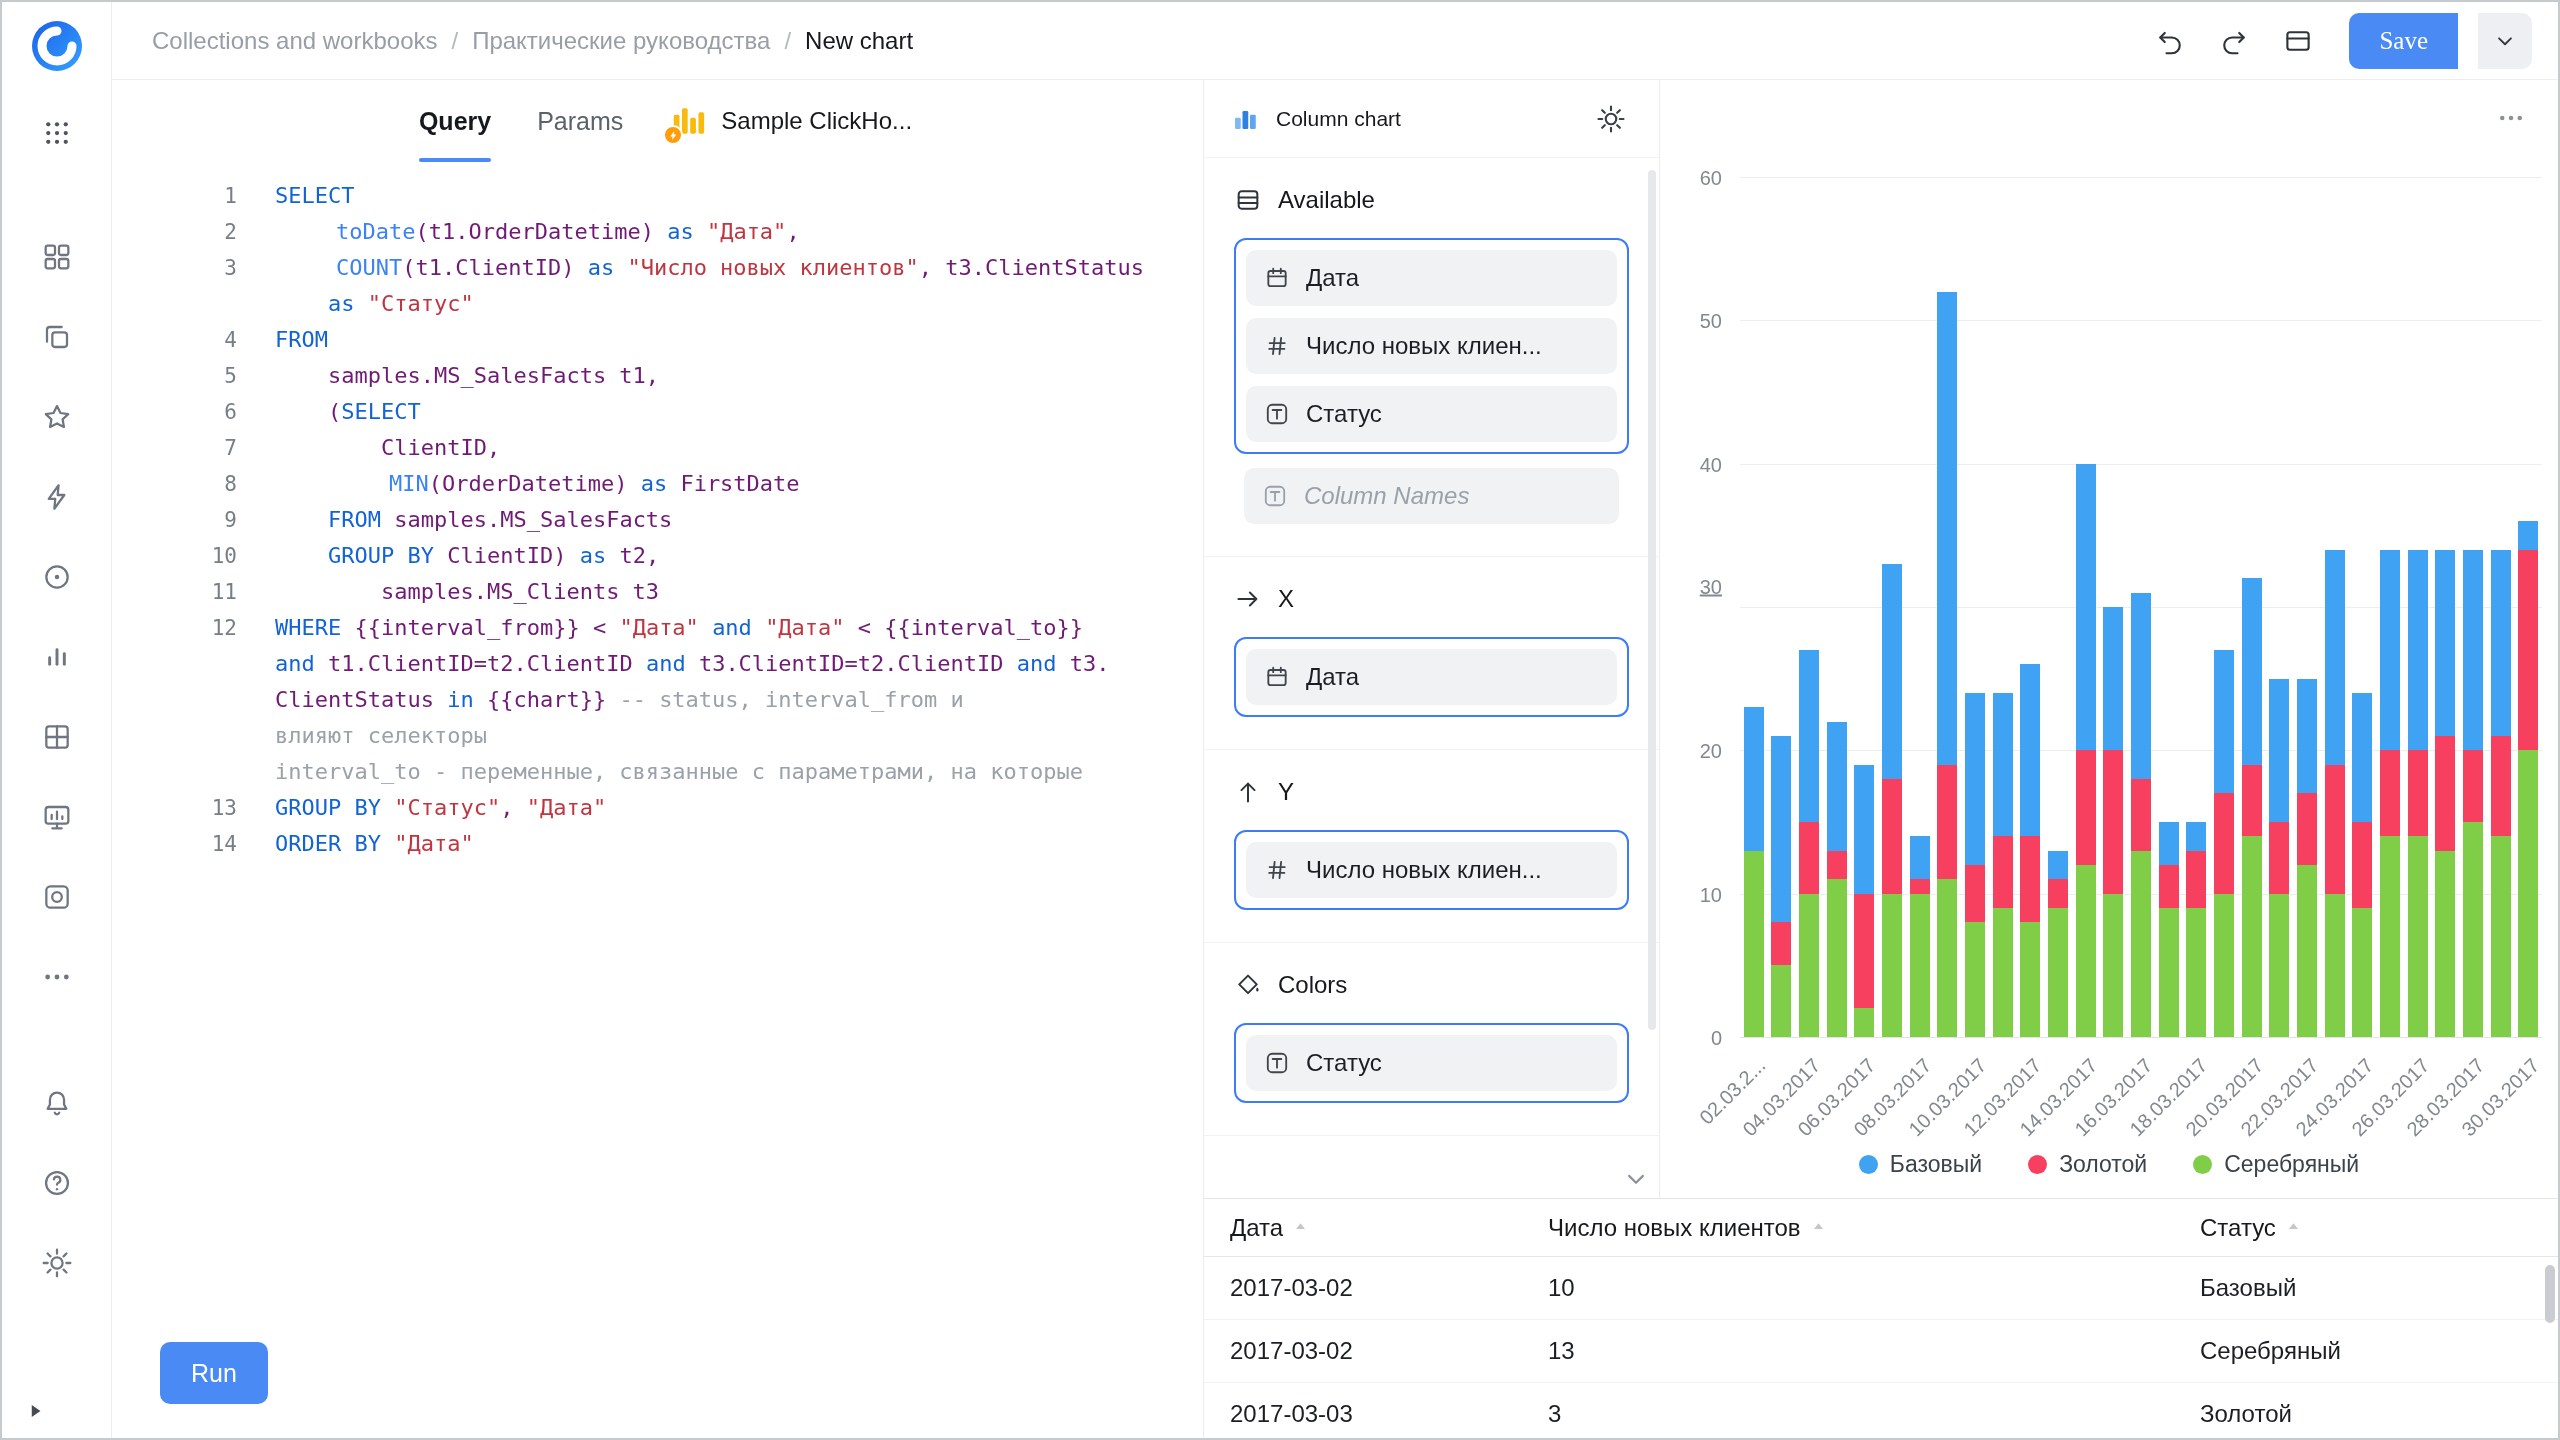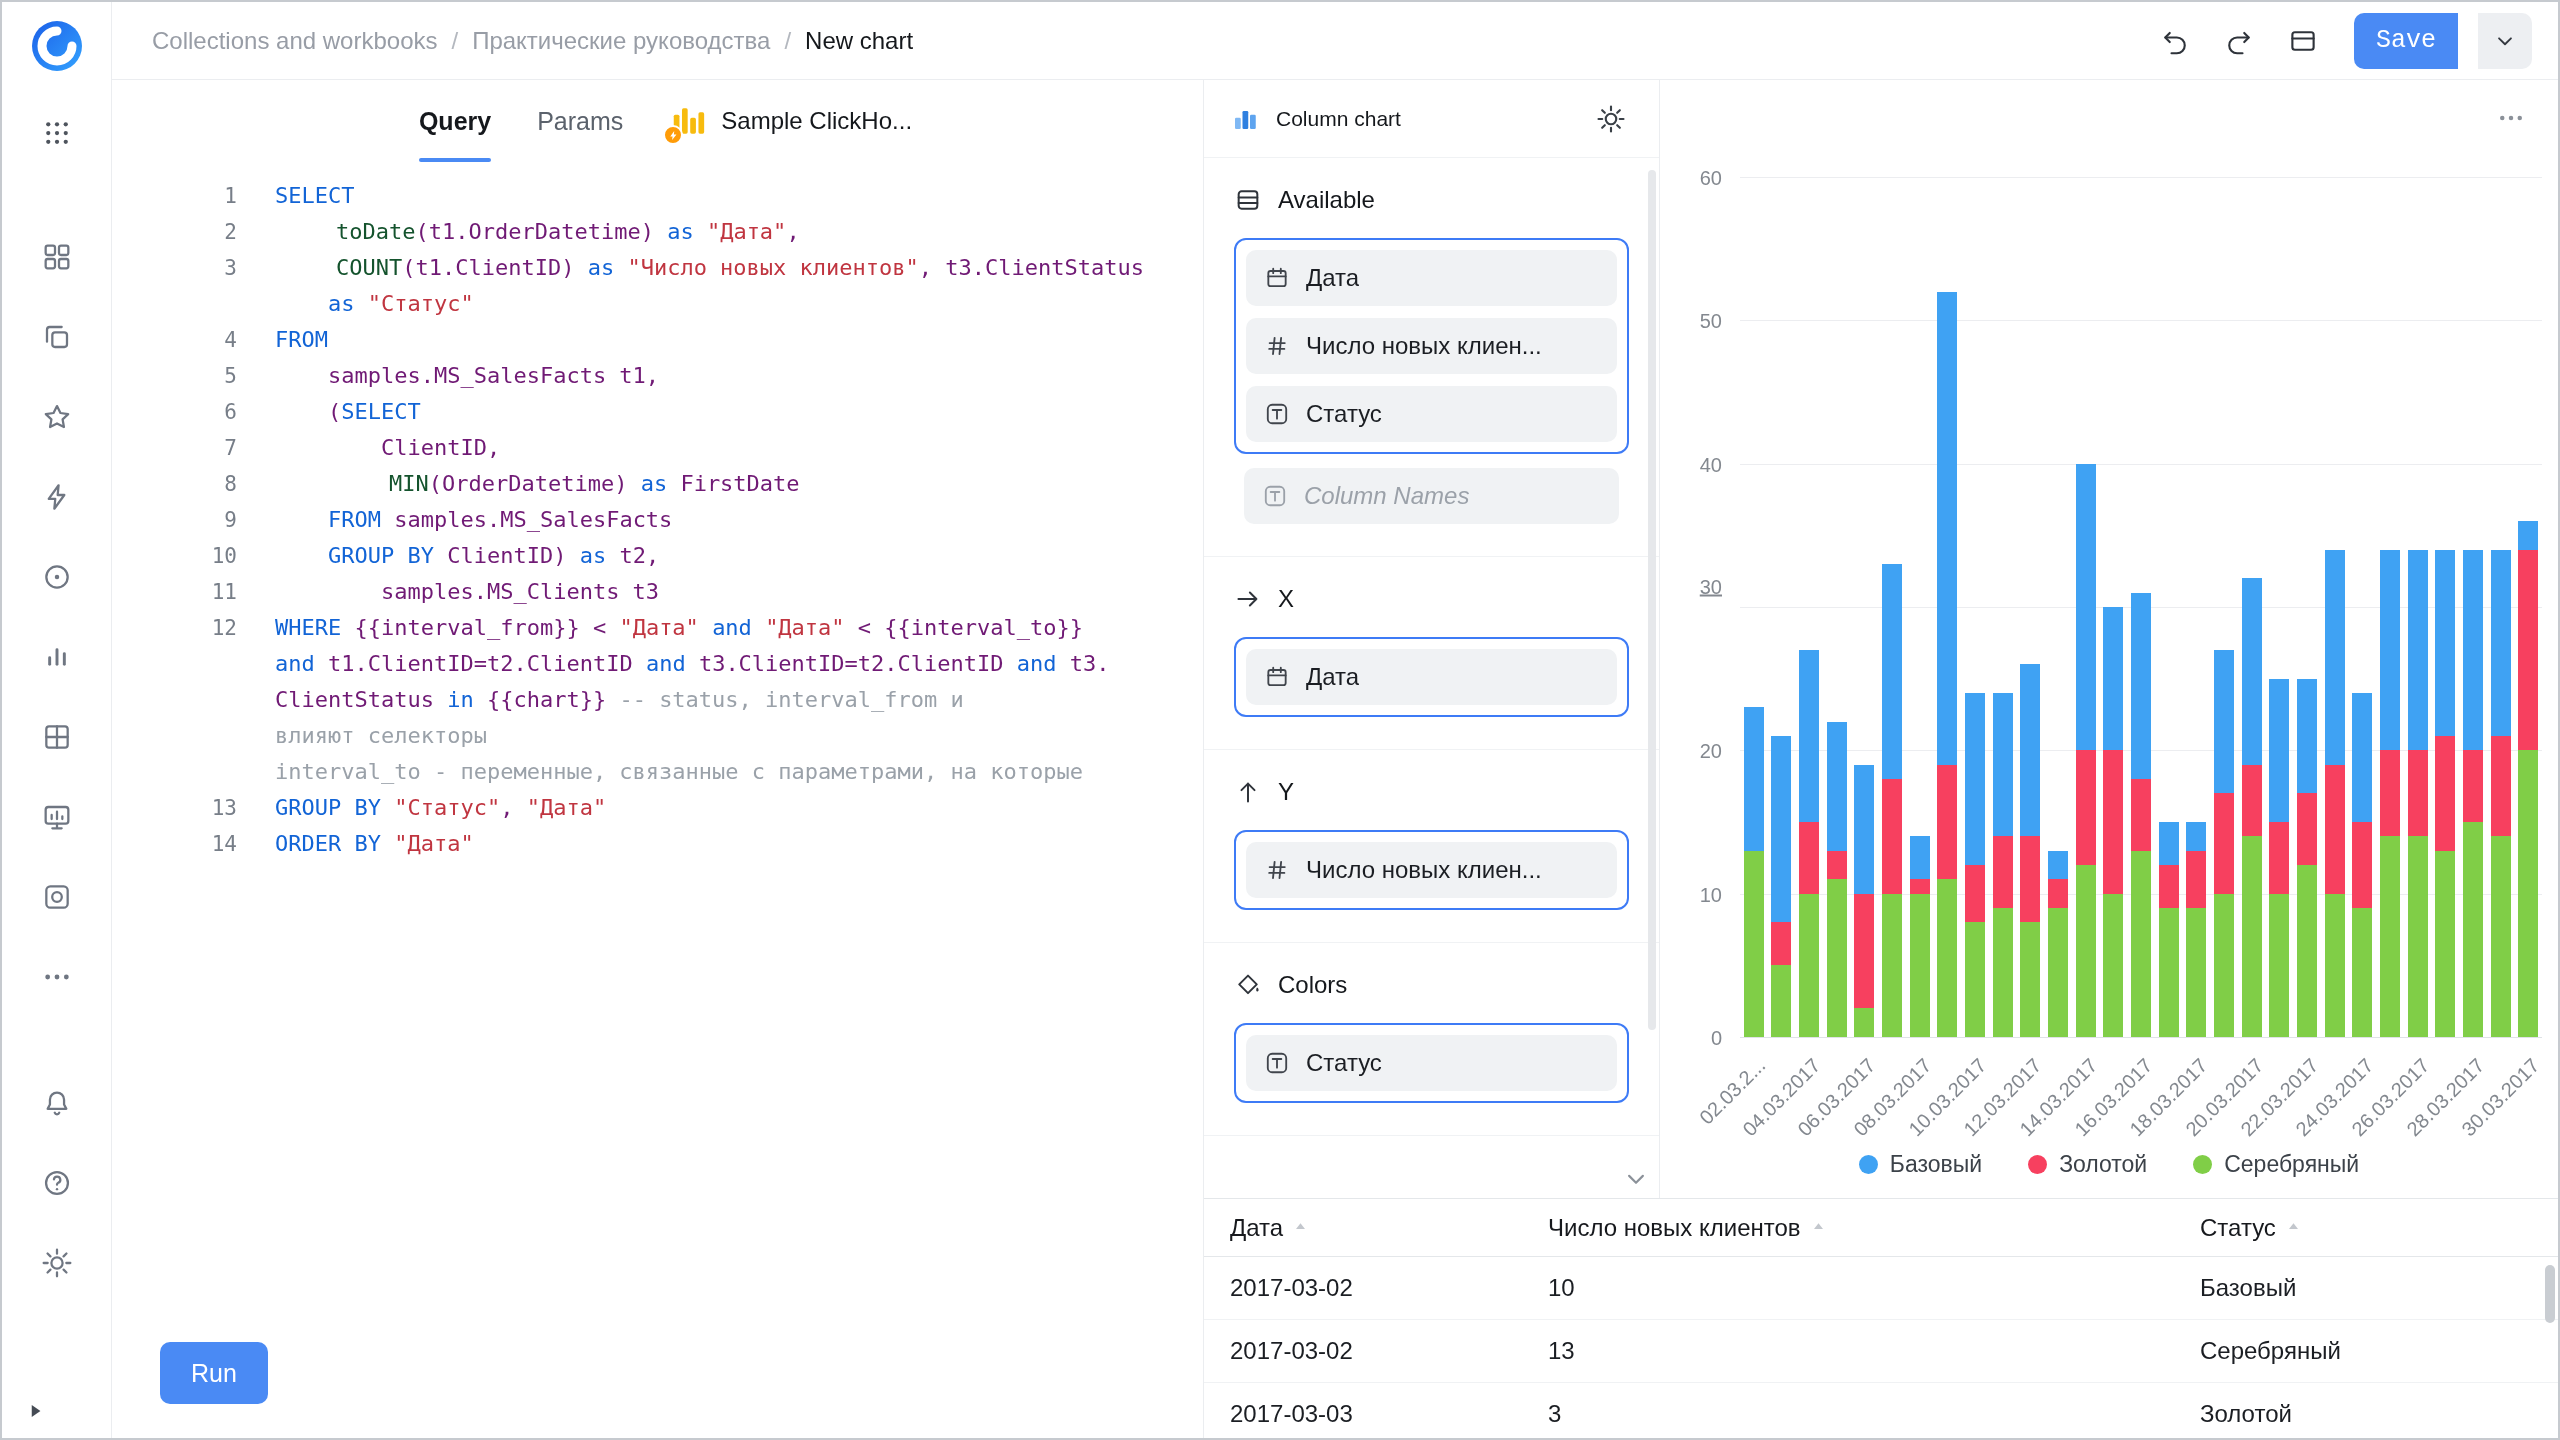--- a/index.html
+++ b/index.html
@@ -31,23 +31,23 @@
   .topbar { height:78px; flex:none; border-bottom:1px solid #ebedf0; display:flex;
             align-items:center; padding:0 26px 0 40px; }
   .breadcrumbs { display:flex; align-items:flex-end; font-size:24px; color:#989da6; }
   .crumb { cursor:pointer; }
   .crumb.current { color:#15181c; cursor:default; }
   .crumb-sep { margin:0 14px; color:#b4b8bf; }
   .topbar-actions { margin-left:auto; display:flex; align-items:center; gap:18px; }
   .tb-icon { width:46px; height:46px; display:flex; align-items:center; justify-content:center;
              color:#2e333a; border-radius:8px; cursor:pointer; background:none; border:none; }
   .tb-icon .icn { width:30px; height:30px; }
-  .save-btn { height:56px; padding:0 22px; margin-left:10px; background:#4a8af4; color:#fff;
+  .save-btn { height:56px; padding:0 30px; margin-left:10px; background:#4a8af4; color:#fff;
               font-size:25px; border:none; border-radius:10px 0 0 10px; cursor:pointer;
-              font-family:Liberation Mono, monospace; }
+              font-family:Liberation Serif, serif; }
   .chev-btn { height:56px; width:54px; background:#edeff2; border:none; border-radius:0 10px 10px 0;
               margin-left:2px; color:#33383f; display:flex; align-items:center; justify-content:center;
               cursor:pointer; }
   .chev-btn .icn { width:26px; height:26px; }
 
   .content { flex:1; min-height:0; display:flex; }
 
   
   .query-panel { width:1092px; flex:none; border-right:1px solid #ebedf0; position:relative;
                  display:flex; flex-direction:column;align-items:center; }
@@ -67,21 +67,21 @@
   .ds-badge svg { width:11px; height:11px; }
   .ds-label { font-size:24px; color:#15181c; }
 
   .editor { flex:1; padding:16px 10px 0 14px; overflow:hidden;
             font-family:"DejaVu Sans Mono", monospace; font-size:22px; line-height:36px; cursor:text; }
   .code-row { display:flex; }
   .gutter { width:100px; flex:none; text-align:right; padding-right:38px; color:#777e88;
             font-size:21px; user-select:none; }
   .code-text { white-space:pre; }
   .tok-kw { color:#1264d6; }
-  .tok-fn { color:#14532d;margin-left:8px; }
+  .tok-fn { color:#3b82f6;margin-left:8px; }
   .tok-str { color:#c03540; }
   .tok-cm { color:#9aa1a9; }
   .tok-pl { color:#701a75; }
 
   .run-btn { position:absolute; left:48px; bottom:34px; height:62px; min-width:108px; padding:0 28px;
              background:#4a8af4; color:#fff; border:none; border-radius:10px; font-size:25px;
              cursor:pointer; font-family:inherit; }
 
   
   .right { flex:1; min-width:0; display:flex; flex-direction:column; }

